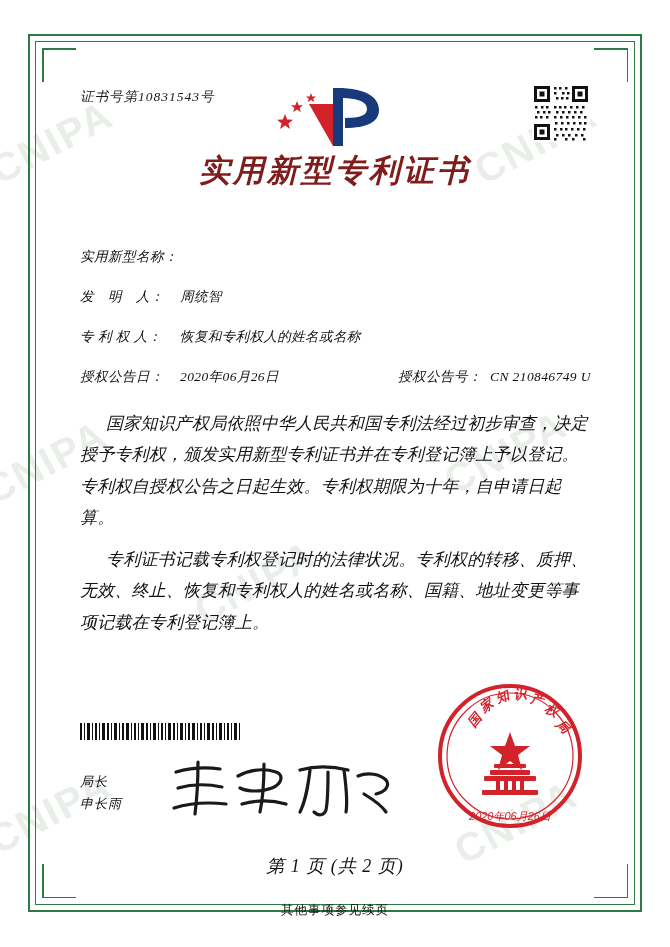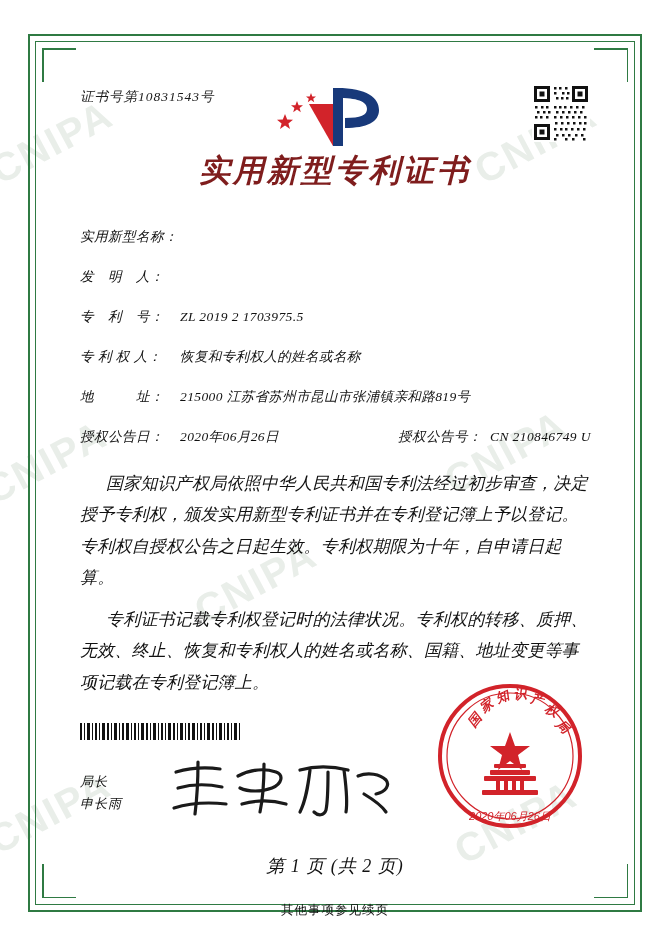--- a/index.html
+++ b/index.html
@@ -117,21 +117,21 @@
     text-align: center;
     font-size: 31px;
     font-weight: bold;
     letter-spacing: 3px;
     color: #7f1d1d;
     margin-top: 44px;
     font-family: "DejaVu Sans", "Liberation Sans", sans-serif;
   }
 
   .fields {
-    margin-top: 36px;
+    margin-top: 56px;
     font-size: 13.5px;
     color: #111;
   }
   .field-row {
     display: flex;
     align-items: baseline;
     margin-bottom: 22px;
   }
   .field-label {
     width: 100px;
@@ -331,37 +331,30 @@
     <div class="title">实用新型专利证书</div>
 
     <div class="fields">
 
       <div class="field-row">
         <div class="field-label">实用新型名称：</div>
       </div>
 
       <div class="field-row">
         <div class="field-label">发　明　人：</div>
+        <div class="field-value">周统智</div>
       </div>
 
-      <div class="field-row">
-        <div class="field-label">专　利　号：</div>
-        <div class="field-value">ZL 2019 2 1703975.5</div>
-      </div>
 
 
       <div class="field-row">
         <div class="field-label">专 利 权 人：</div>
         <div class="field-value">恢复和专利权人的姓名或名称</div>
       </div>
 
-      <div class="field-row">
-        <div class="field-label">地　　　址：</div>
-        <div class="field-value">215000 江苏省苏州市昆山市张浦镇亲和路819号</div>
-      </div>
 
       <div class="field-row dual">
         <div class="field-label">授权公告日：</div>
         <div class="field-value">2020年06月26日</div>
         <div class="field-label2">授权公告号：</div>
         <div class="field-value">CN 210846749 U</div>
       </div>
 
     </div>
 

